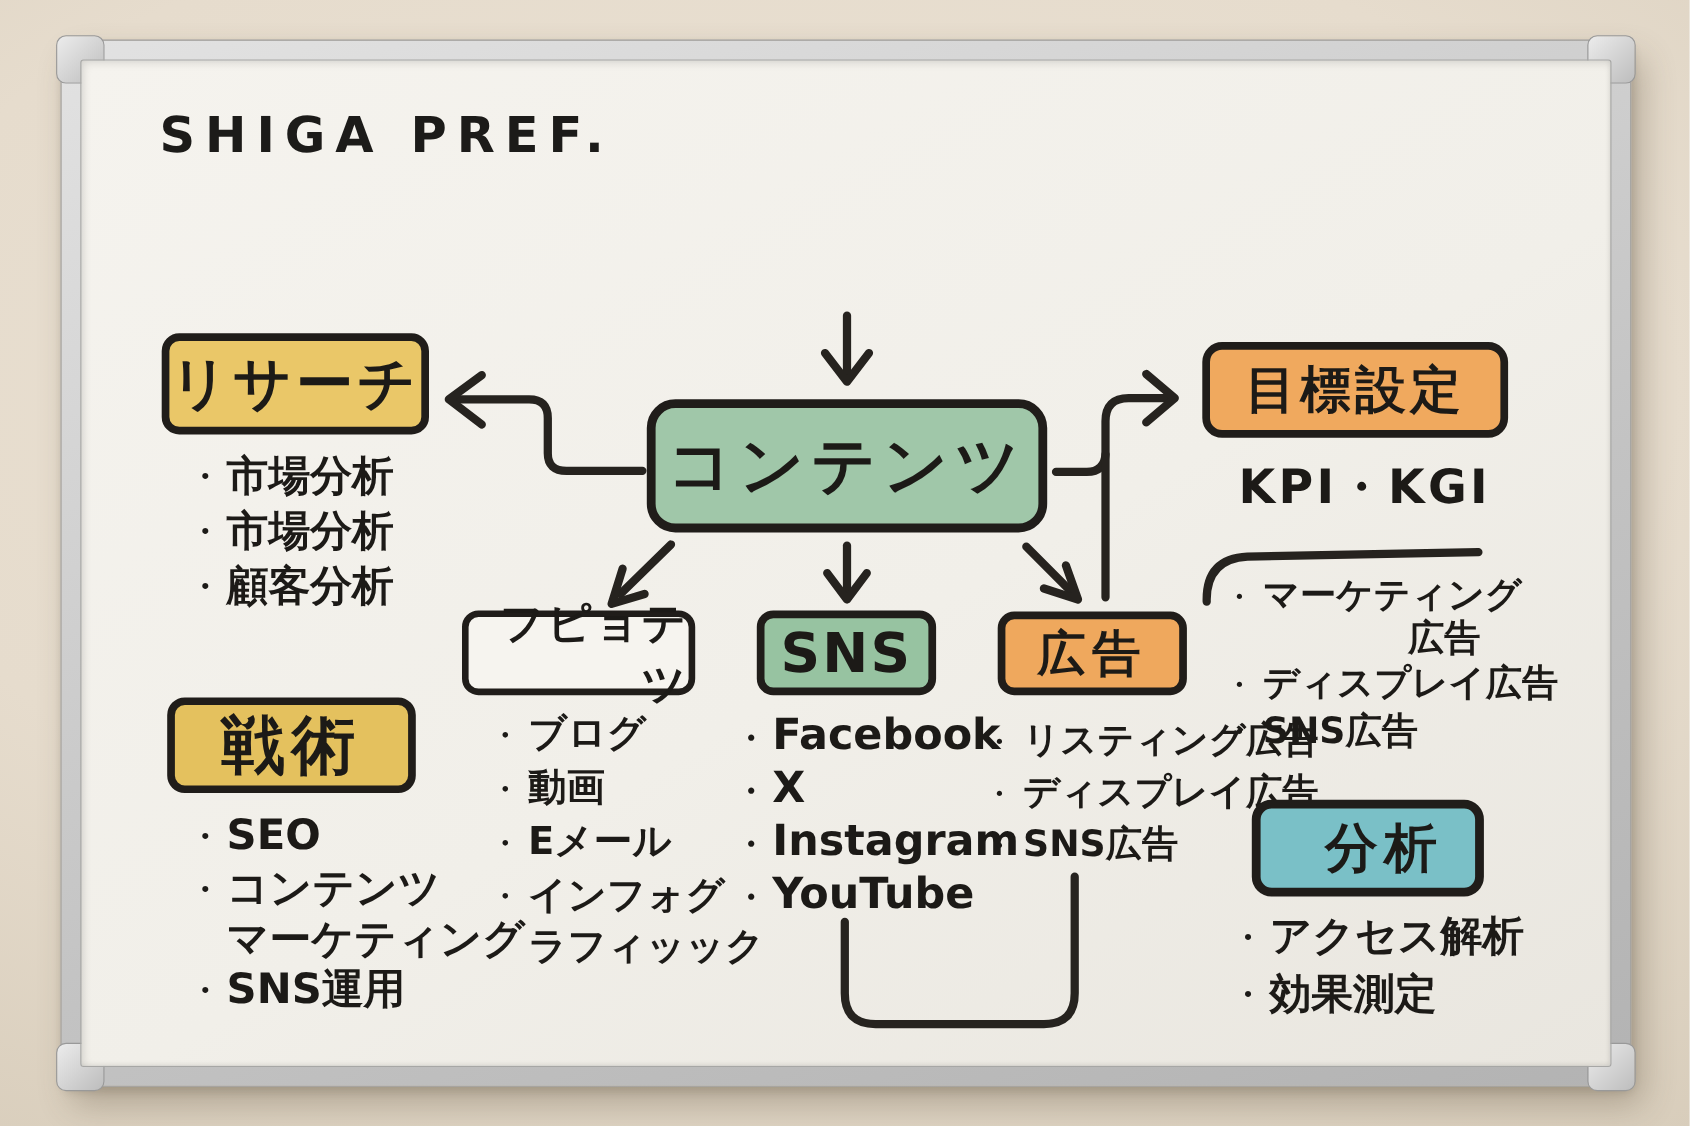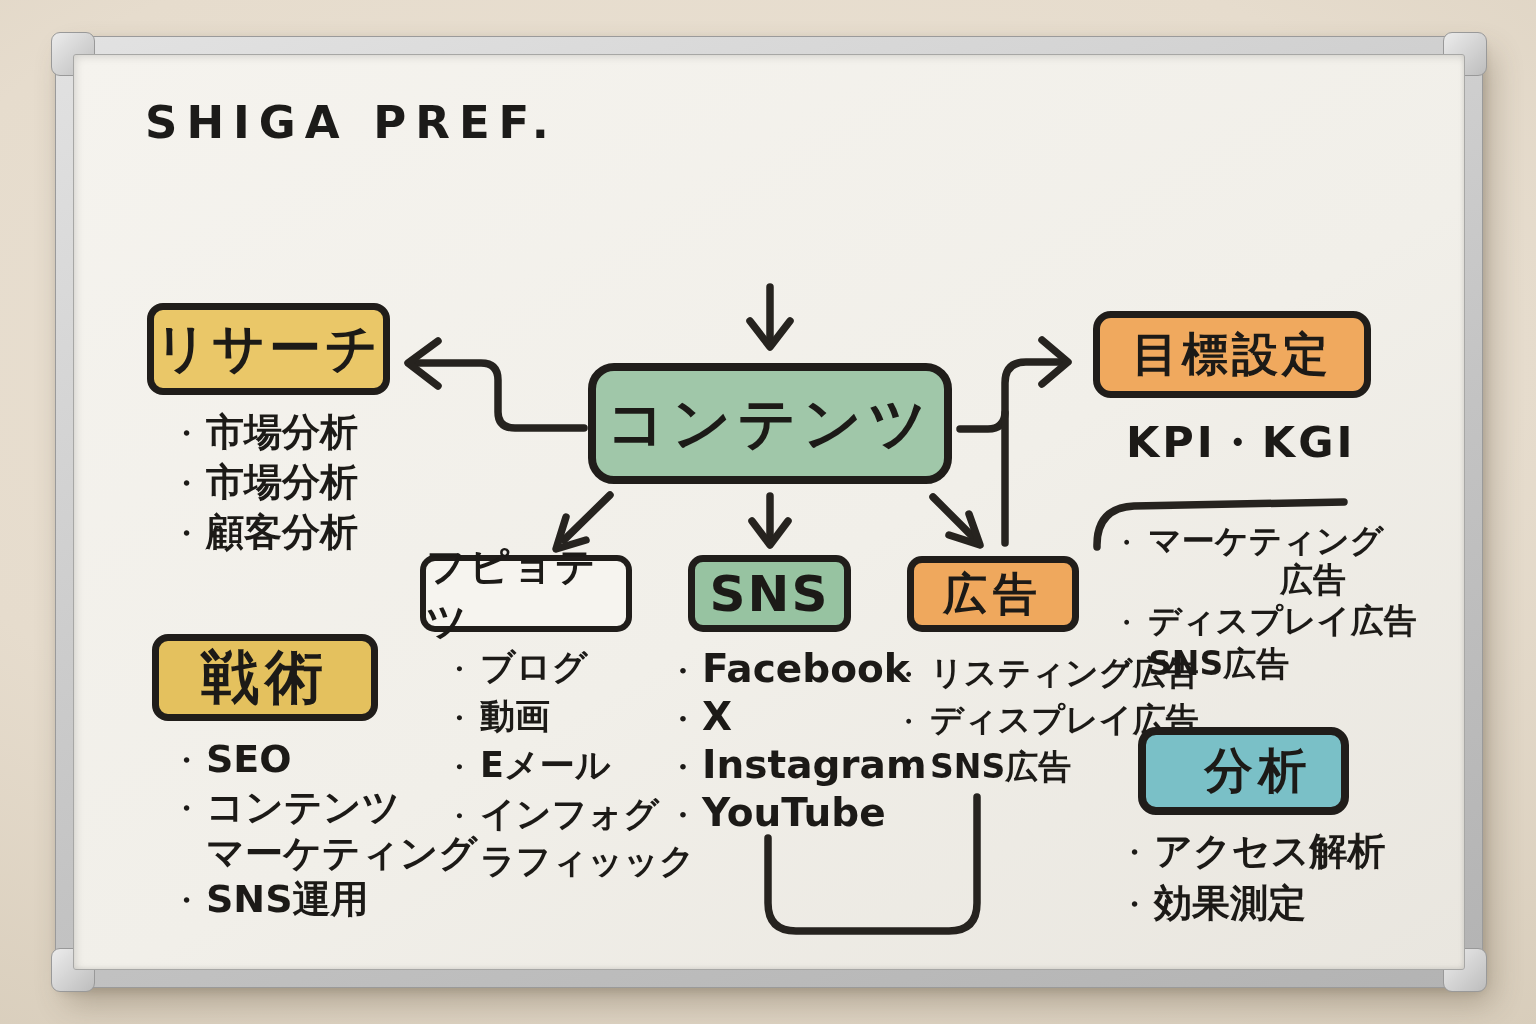--- a/index.html
+++ b/index.html
@@ -137,21 +137,21 @@
         <div class="li">
           <span class="bullet">・</span>
           <span class="txt">ディスプレイ広告</span>
         </div>
         <div class="li">
           <span class="bullet">・</span>
           <span class="txt">SNS広告</span>
         </div>
       </div>
 
-    <div class="node n-formats" style="background-color: rgb(246, 244, 239);">
+    <div class="node n-formats" style="background-color: rgb(246, 244, 239); text-align: right;">
       <span>フピョテツ</span>
     </div>
     <div class="list l-formats">
         <div class="li">
           <span class="bullet">・</span>
           <span class="txt">ブログ</span>
         </div>
         <div class="li">
           <span class="bullet">・</span>
           <span class="txt">動画</span>

